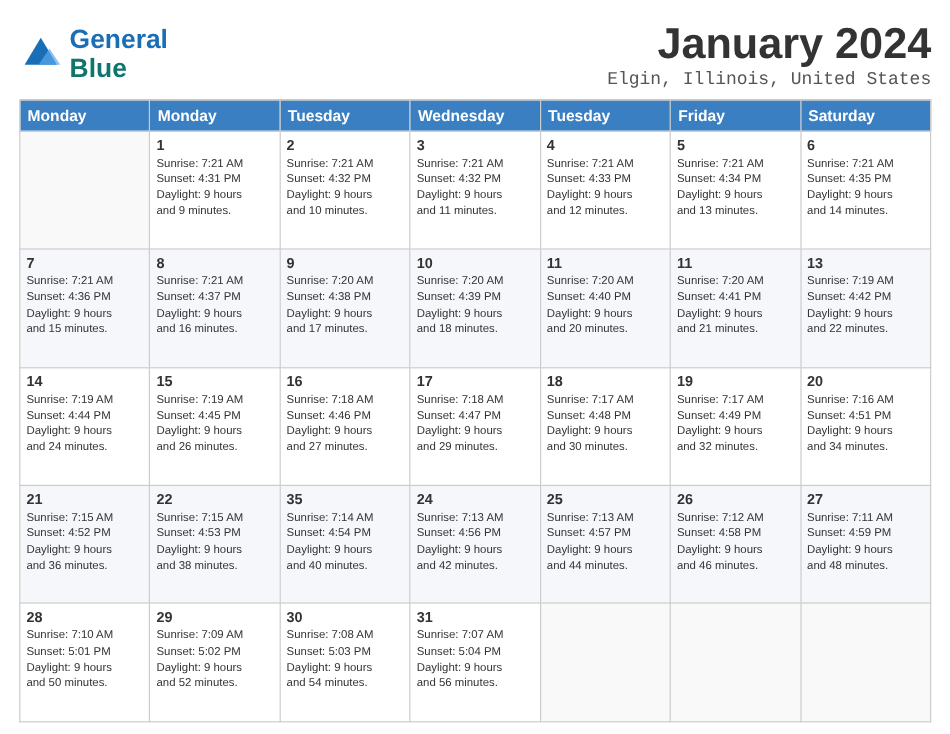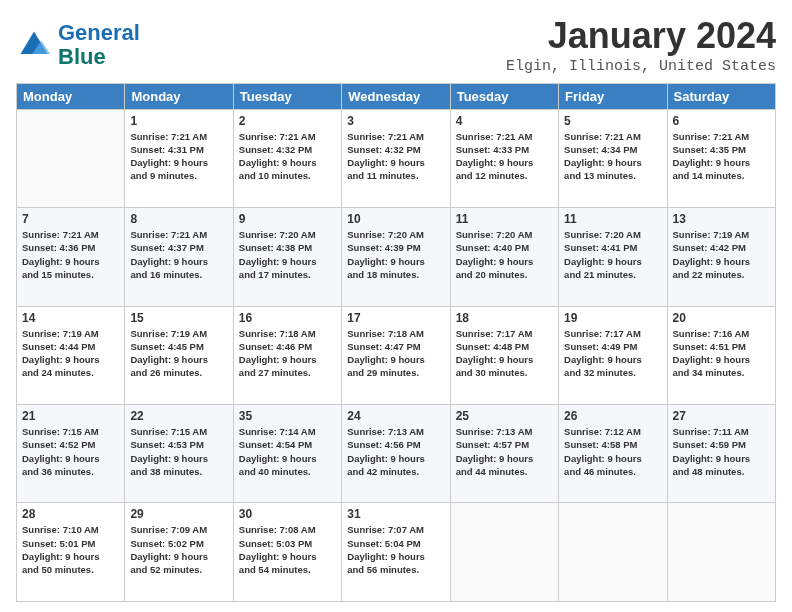--- a/index.html
+++ b/index.html
@@ -85,21 +85,20 @@
     .day-number {
       font-size: 12px;
       font-weight: bold;
       margin-bottom: 2px;
       display: block;
     }
     .day-info {
       font-size: 9.5px;
       line-height: 1.4;
       color: #333;
-      font-weight: bold;
     }
     .empty-cell {
       background: #f9f9f9 !important;
     }
   </style>
 </head>
 <body>
 
 <div class="page">
   <div class="header">

